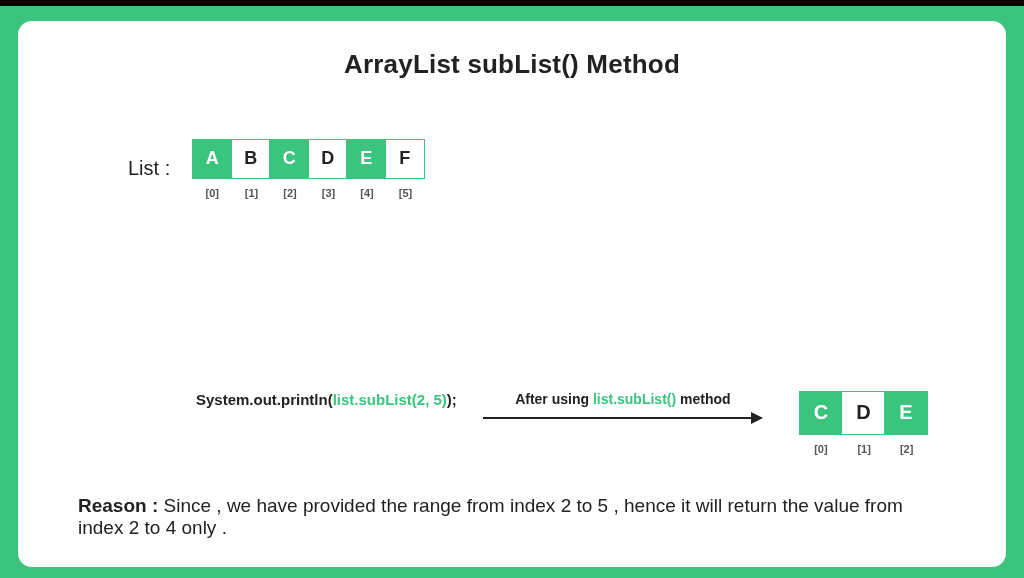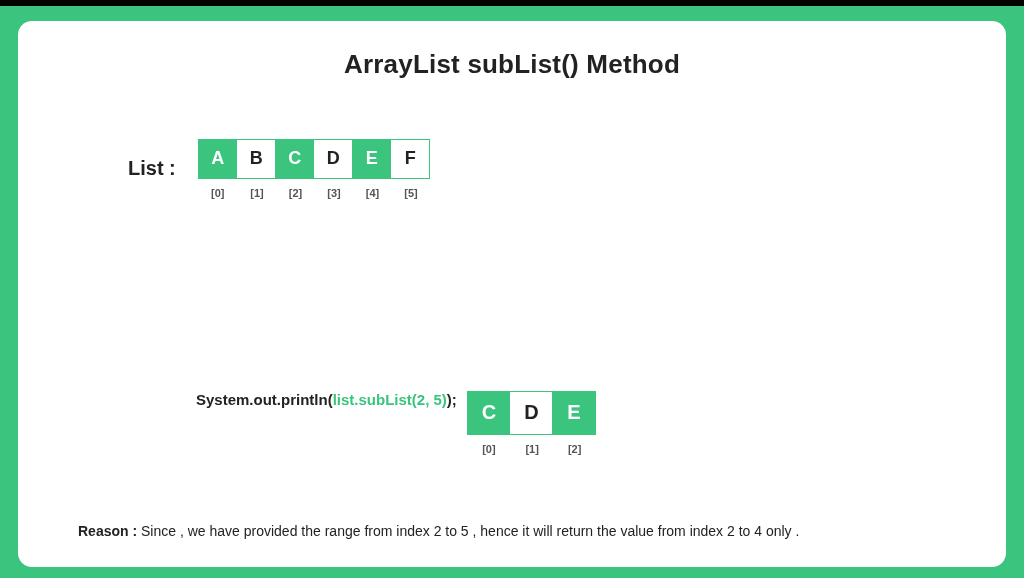--- a/index.html
+++ b/index.html
@@ -36,21 +36,21 @@
   }
   .list-row {
     position: absolute;
     top: 118px;
     left: 110px;
     display: flex;
     align-items: center;
   }
   .list-label {
     font-size: 20px;
-    font-weight: 700;
+    font-weight: 400;
     color: #222;
     margin-right: 22px;
   }
   .cell-strip { display: flex; }
   .cell-wrap { display: flex; flex-direction: column; align-items: center; }
   .cell {
     width: 40px;
     height: 40px;
     border: 1.5px solid #3ac47d;
     display: flex;
@@ -113,21 +113,21 @@
     margin-left: -1.5px;
   }
   .sublist-strip .cell-wrap:first-child .sub-cell { margin-left: 0; }
   .sub-cell.filled { background: #3ac47d; color: #fff; }
   .sub-cell.empty  { background: #fff; color: #222; }
   .reason {
     position: absolute;
     bottom: 28px;
     left: 60px;
     right: 60px;
-    font-size: 14px;
+    font-size: 19px;
     color: #222;
   }
   .reason .rlabel { font-weight: 800; }
 </style>
 </head>
 <body>
 
 <div class="outer">
   <div class="card">
 
@@ -161,20 +161,29 @@
             <div class="idx">[5]</div>
           </div>
         </div>
     </div>
 
     <div class="code-row">
       <div class="code-text">
         <span>System.out.println(</span><span class="hl">list.subList(2, 5)</span><span>);</span>
       </div>
 
+      <div class="arrow-group">
+        <div class="arrow-caption">
+          <span>After using </span><span class="hl">list.subList()</span><span>  method</span>
+        </div>
+        <svg class="arrow-svg" width="280" height="14" viewBox="0 0 280 14">
+          <line x1="0" y1="7" x2="268" y2="7" stroke="#222" stroke-width="2.2"></line>
+          <polygon points="268,1 280,7 268,13" fill="#222"></polygon>
+        </svg>
+      </div>
 
       <div class="sublist-strip" id="sublist-cells">
           <div class="cell-wrap">
             <div class="sub-cell filled">C</div>
             <div class="idx">[0]</div>
           </div>
           <div class="cell-wrap">
             <div class="sub-cell empty">D</div>
             <div class="idx">[1]</div>
           </div>

